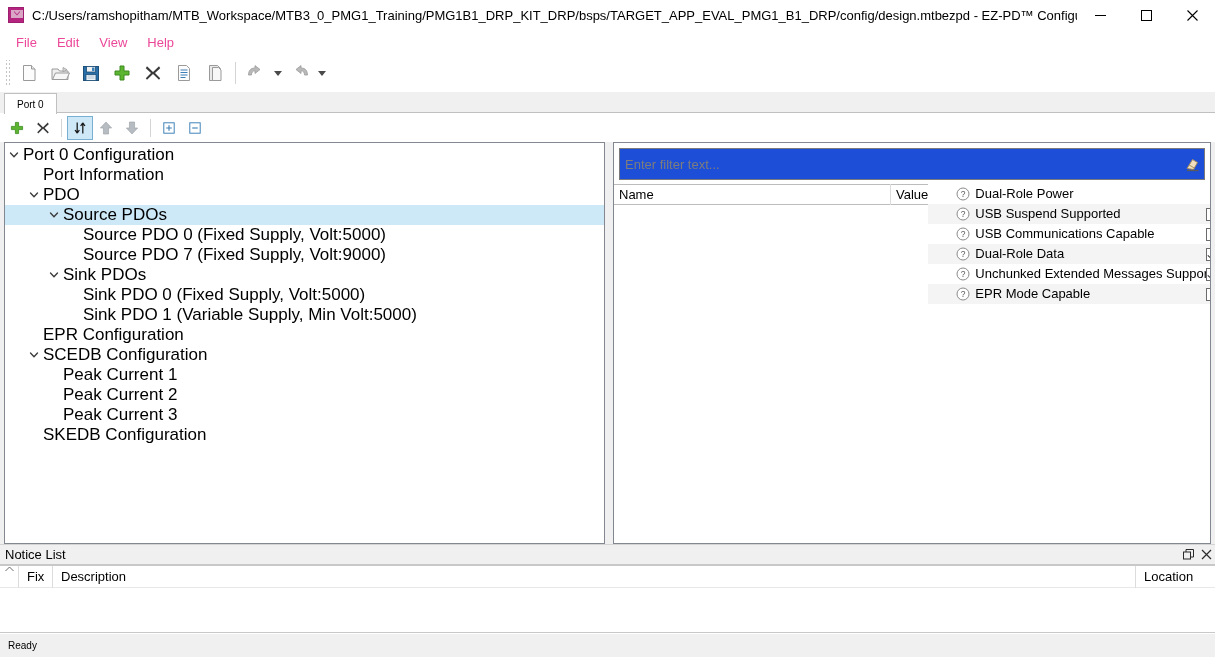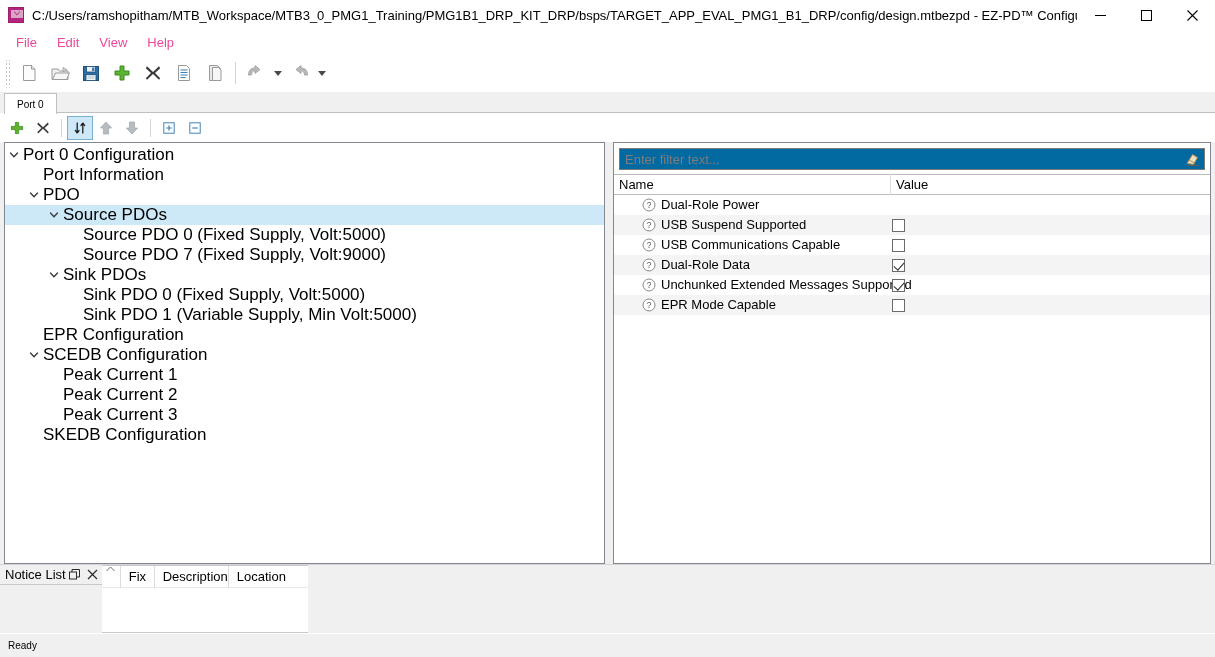--- a/index.html
+++ b/index.html
@@ -112,33 +112,33 @@
     font-size:17px; white-space:nowrap; padding-right:4px;
   }
   .tree-row.selected { background:#cde8f7; }
   .tw { width:18px; height:20px; flex:0 0 18px; display:flex; align-items:center; justify-content:center; }
   .tw svg { display:block; }
   .tree-label { line-height:20px; }
 
   
   .filterwrap { padding:5px 5px 4px 5px; background:#fff; }
   .filterbox {
-    height:22px; border:1px solid #7a7a7a; display:flex; align-items:center;
-    background:#0369a1;
+    height:32px; border:1px solid #7a7a7a; display:flex; align-items:center;
+    background:#1d4ed8;
     justify-content:space-between;
   }
   .filterbox input {
     flex:1 1 auto; border:none; outline:none; height:20px; padding:0 5px;
     font-family:"Liberation Sans", sans-serif; font-size:13px; color:#000; background:transparent;
   }
   .filterbox input::placeholder { color:#7d7d7d; }
   .eraser-btn { width:22px; height:20px; display:flex; align-items:center; justify-content:center; cursor:default; }
 
   
-  .prop-table { flex:1 1 auto; display:flex; flex-direction:column; min-height:0; }
+  .prop-table { flex:1 1 auto; display:flex; min-height:0; }
   .prop-head {
     height:21px; display:flex; align-items:center; background:#fff;
     border-top:1px solid #bcbcbc; border-bottom:1px solid #bcbcbc; font-size:13px;
   }
   .ph-name { width:277px; flex:0 0 277px; padding-left:5px; border-right:1px solid #dcdcdc; line-height:21px;}
   .ph-value { flex:1 1 auto; padding-left:5px; line-height:21px; }
   .prop-rows { flex:1 1 auto; overflow:hidden; }
   .prop-row { height:20px; display:flex; align-items:center; font-size:13px; cursor:default; }
   .prop-row.odd { background:#f4f4f4; }
   .prop-row.even { background:#ffffff; }
@@ -152,30 +152,30 @@
   }
   .chk.checked::after {
     content:""; position:absolute; left:3px; top:0px; width:5px; height:9px;
     border:solid #2a2a2a; border-width:0 1.6px 1.6px 0; transform:rotate(42deg);
   }
   .lock-icon { width:14px; height:14px; margin-right:6px; margin-left:0px; flex:0 0 14px; }
   .val-text { line-height:20px; }
 
   
   .notice {
-    flex:0 0 auto; background:#f0f0f0; display:flex; flex-direction:row;
+    flex:0 0 auto; background:#f0f0f0; display:flex; flex-direction:column;
     border-top:1px solid #d4d4d4;
   }
   .notice-head {
     height:20px; display:flex; align-items:center; background:#f0f0f0;
     font-size:13px; padding-left:5px; border-bottom:1px solid #c8c8c8;
   }
   .notice-title { flex:1 1 auto; line-height:20px; }
   .notice-btn { width:18px; height:18px; display:flex; align-items:center; justify-content:center; cursor:default; }
-  .notice-body { height:68px; background:#fff; border:1px solid #c8c8c8; border-left:0; border-right:0; display:flex; flex-direction:column;align-items:flex-end; }
+  .notice-body { height:68px; background:#fff; border:1px solid #c8c8c8; border-left:0; border-right:0; display:flex; flex-direction:column; }
   .nh-row { height:22px; display:flex; align-items:center; font-size:13px; border-bottom:1px solid #e8e8e8; }
   .nh-sort { width:19px; flex:0 0 19px; display:flex; align-items:flex-start; justify-content:center; height:22px; border-right:1px solid #dcdcdc;}
   .nh-fix { width:34px; flex:0 0 34px; padding-left:8px; border-right:1px solid #dcdcdc; line-height:22px;}
   .nh-desc { flex:1 1 auto; padding-left:8px; line-height:22px; }
   .nh-loc { width:80px; flex:0 0 80px; padding-left:8px; border-left:1px solid #dcdcdc; line-height:22px;}
 
   
   .statusbar {
     height:24px; flex:0 0 24px; background:#f0f0f0; display:flex; align-items:center;
     padding-left:8px; font-size:10px; border-top:1px solid #ffffff;

